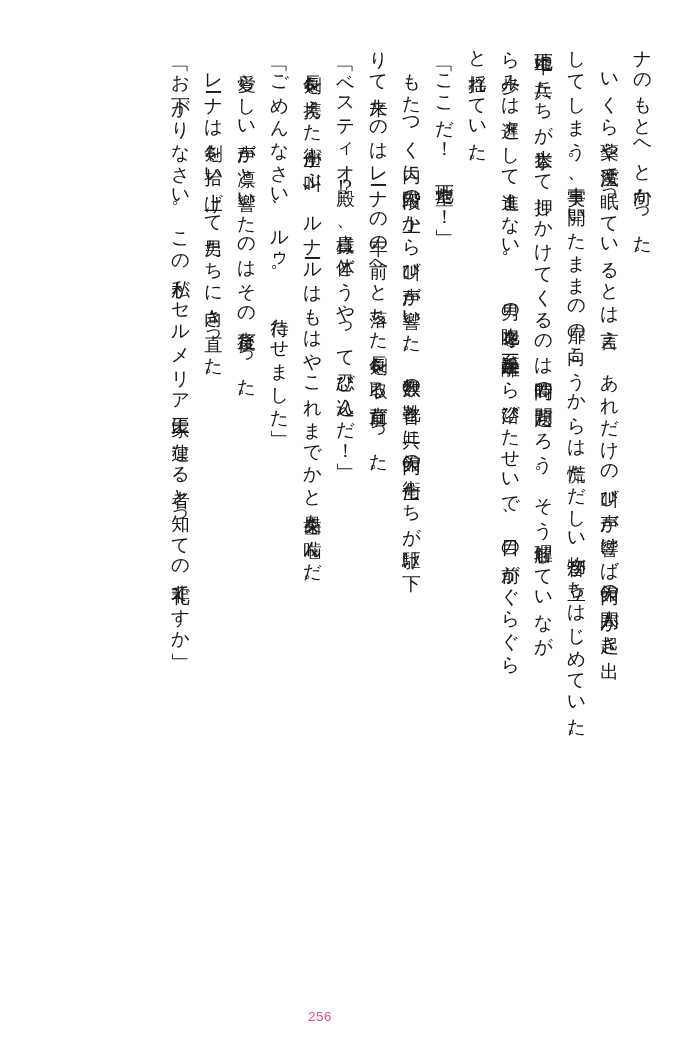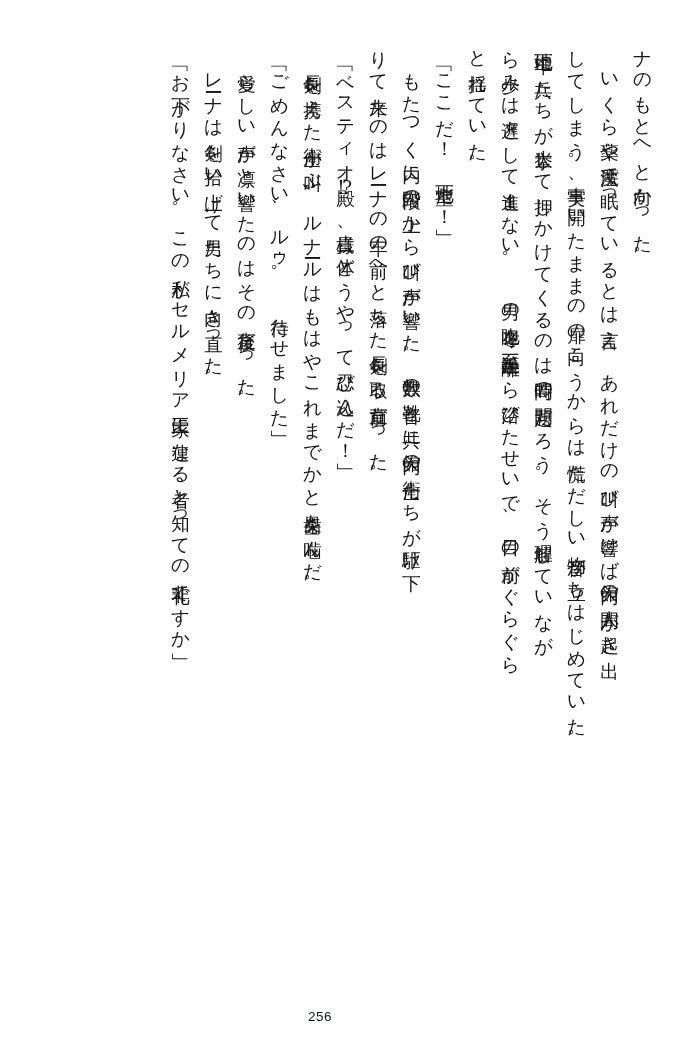--- a/index.html
+++ b/index.html
@@ -50,21 +50,21 @@
     padding-top: 22px;
   }
   .page-number {
     position: absolute;
     bottom: 26px;
     left: 0;
     width: 640px;
     text-align: center;
     font-size: 13.5px;
     font-family: "Liberation Sans", sans-serif;
-    color: #0f172a;
+    color: #ec4899;
     letter-spacing: 0.5px;
   }
 </style>
 </head>
 <body>
 
 <div class="page">
   <div class="text-block">
     <div class="col">ナのもとへと向かった。</div>
     <div class="col indent">いくら薬や魔法で眠っているとは言え、あれだけの叫び声が響けば館内の人間が起き出</div>

